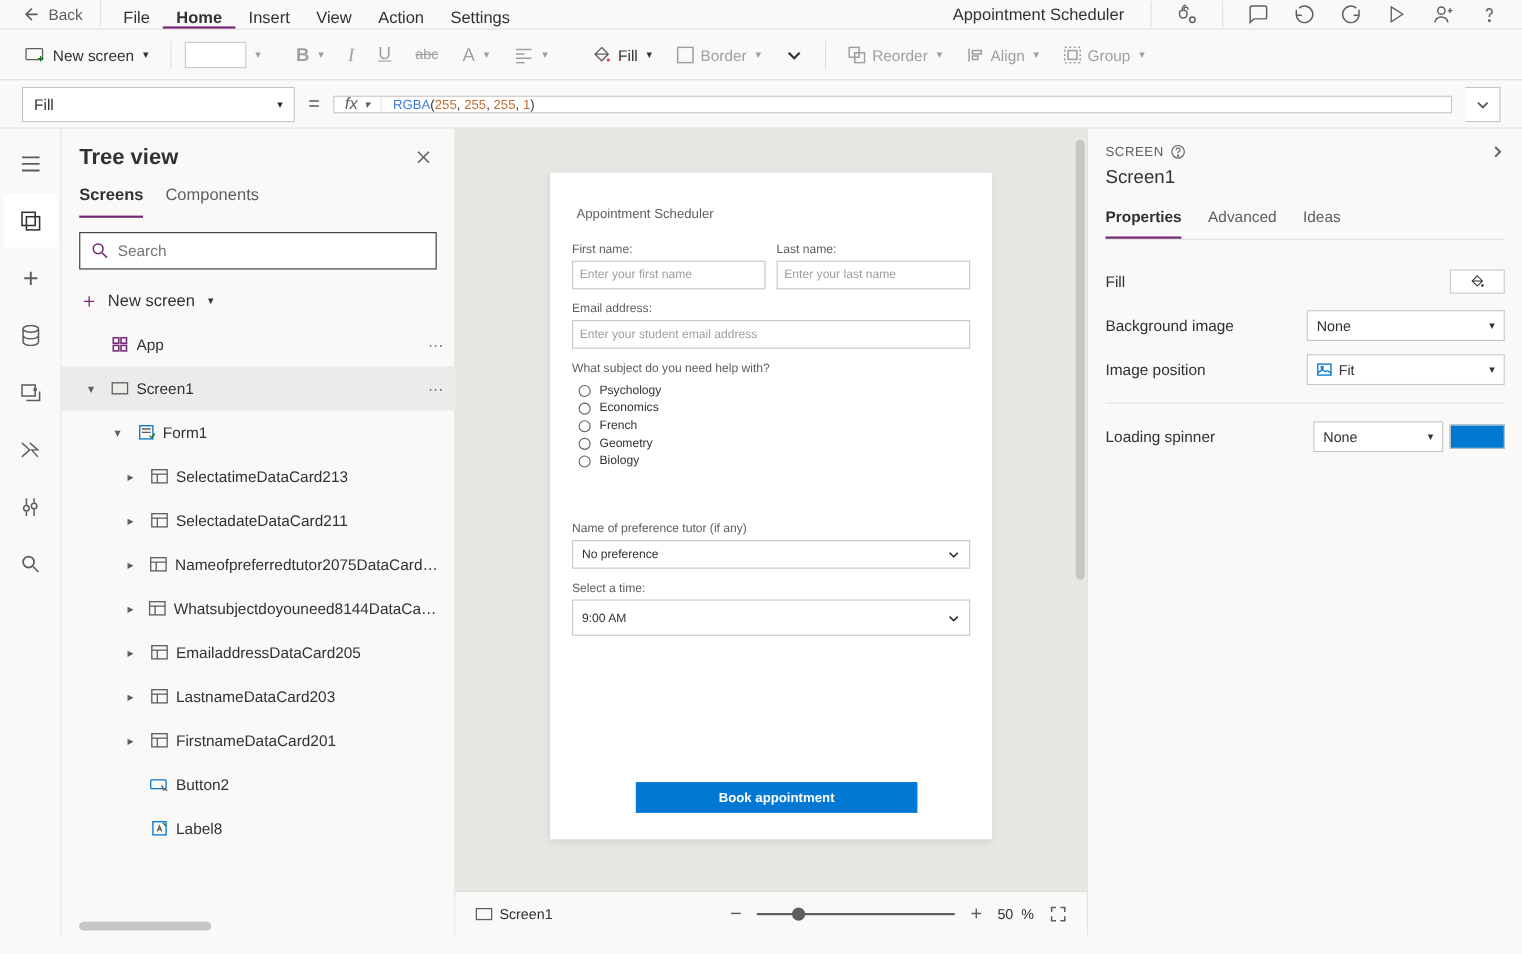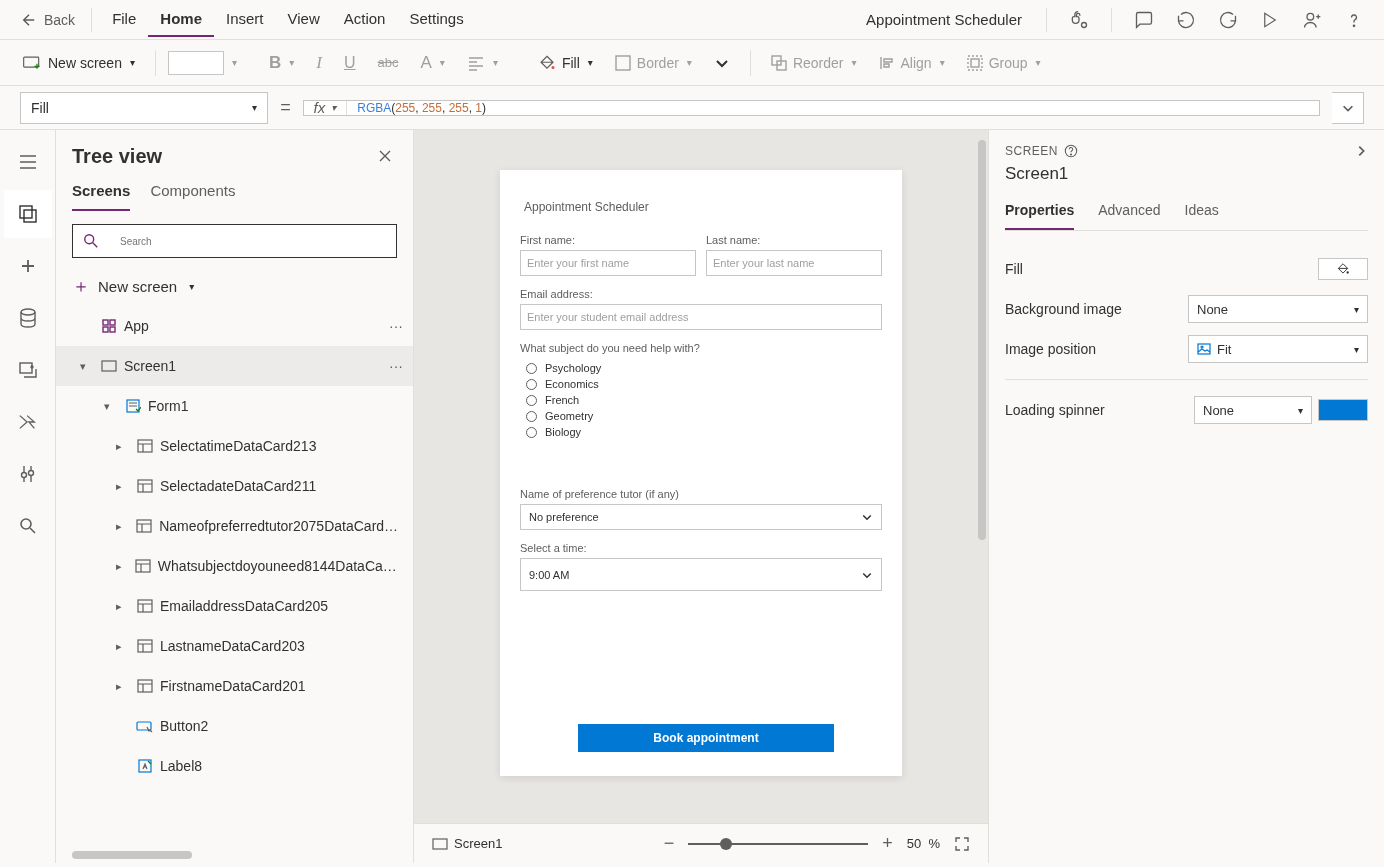--- a/index.html
+++ b/index.html
@@ -1,19 +1,19 @@
 <!DOCTYPE html>
 <html><head>
 <meta charset="utf-8">
 <style>
 * { margin: 0; padding: 0; box-sizing: border-box; font-family: 'Segoe UI', Tahoma, sans-serif; }
 body { width: 1384px; height: 867px; background: #faf9f8; overflow: hidden; font-size: 14px; color: #323130; }
 
 
-.top-bar { height: 40px; display: flex; align-items: center; padding: 0 12px; border-bottom: 1px solid #e1dfdd; }
+.top-bar { height: 27px; display: flex; padding: 0 12px; border-bottom: 1px solid #e1dfdd; }
 .back-btn { display: flex; align-items: center; gap: 6px; padding: 4px 8px; cursor: pointer; color: #605e5c; }
 .vdiv { width: 1px; height: 24px; background: #e1dfdd; margin: 0 8px; }
 .menu-list { display: flex; gap: 0; }
 .menu-item { padding: 8px 12px; cursor: pointer; color: #323130; font-size: 15px; }
 .menu-item.active { font-weight: 600; border-bottom: 2px solid #742774; }
 .top-right { margin-left: auto; display: flex; align-items: center; gap: 6px; }
 .app-title { font-size: 15px; color: #323130; margin-right: 10px; }
 .icon-btn { width: 36px; height: 36px; display: flex; align-items: center; justify-content: center; cursor: pointer; color: #605e5c; }
 
 
@@ -45,21 +45,21 @@
 
 
 .tree-panel { width: 358px; background: #faf9f8; border-right: 1px solid #e1dfdd; display: flex; flex-direction: column; padding-top: 10px; overflow: hidden; }
 .tree-header { display: flex; justify-content: space-between; align-items: center; padding: 4px 16px 8px; }
 .tree-title { font-size: 20px; font-weight: 600; }
 .tree-tabs { display: flex; gap: 20px; padding: 0 16px; border-bottom: 1px solid transparent; }
 .tree-tab { padding: 6px 0 10px; cursor: pointer; color: #605e5c; font-size: 15px; }
 .tree-tab.active { color: #323130; font-weight: 600; border-bottom: 2px solid #742774; }
 .search-wrap { padding: 12px 16px 8px; }
 .search-box { width: 100%; height: 34px; border: 1px solid #323130; background: white; display: flex; align-items: center; padding: 0 10px; gap: 8px; }
-.search-box input { border: none; outline: none; flex: 1; font-size: 10px; margin-left: 13px; }
+.search-box input { border: none; outline: none; flex: 1; font-size: 14px; }
 .new-screen-btn { display: flex; align-items: center; gap: 8px; padding: 8px 16px; cursor: pointer; color: #323130; font-size: 15px; }
 .new-screen-btn .plus { color: #742774; font-size: 18px; font-weight: 300; }
 
 .tree-list { flex: 1; overflow-y: auto; }
 .tree-node { display: flex; align-items: center; height: 40px; padding: 0 12px; cursor: pointer; gap: 6px; position: relative; font-size: 14px; }
 .tree-node.selected { background: #edebe9; }
 .tree-node .more { position: absolute; right: 10px; color: #605e5c; }
 .tree-chevron { width: 14px; font-size: 11px; color: #605e5c; }
 .tree-icon { width: 18px; height: 18px; display: flex; align-items: center; justify-content: center; }
 .tree-label { white-space: nowrap; overflow: hidden; text-overflow: ellipsis; }

